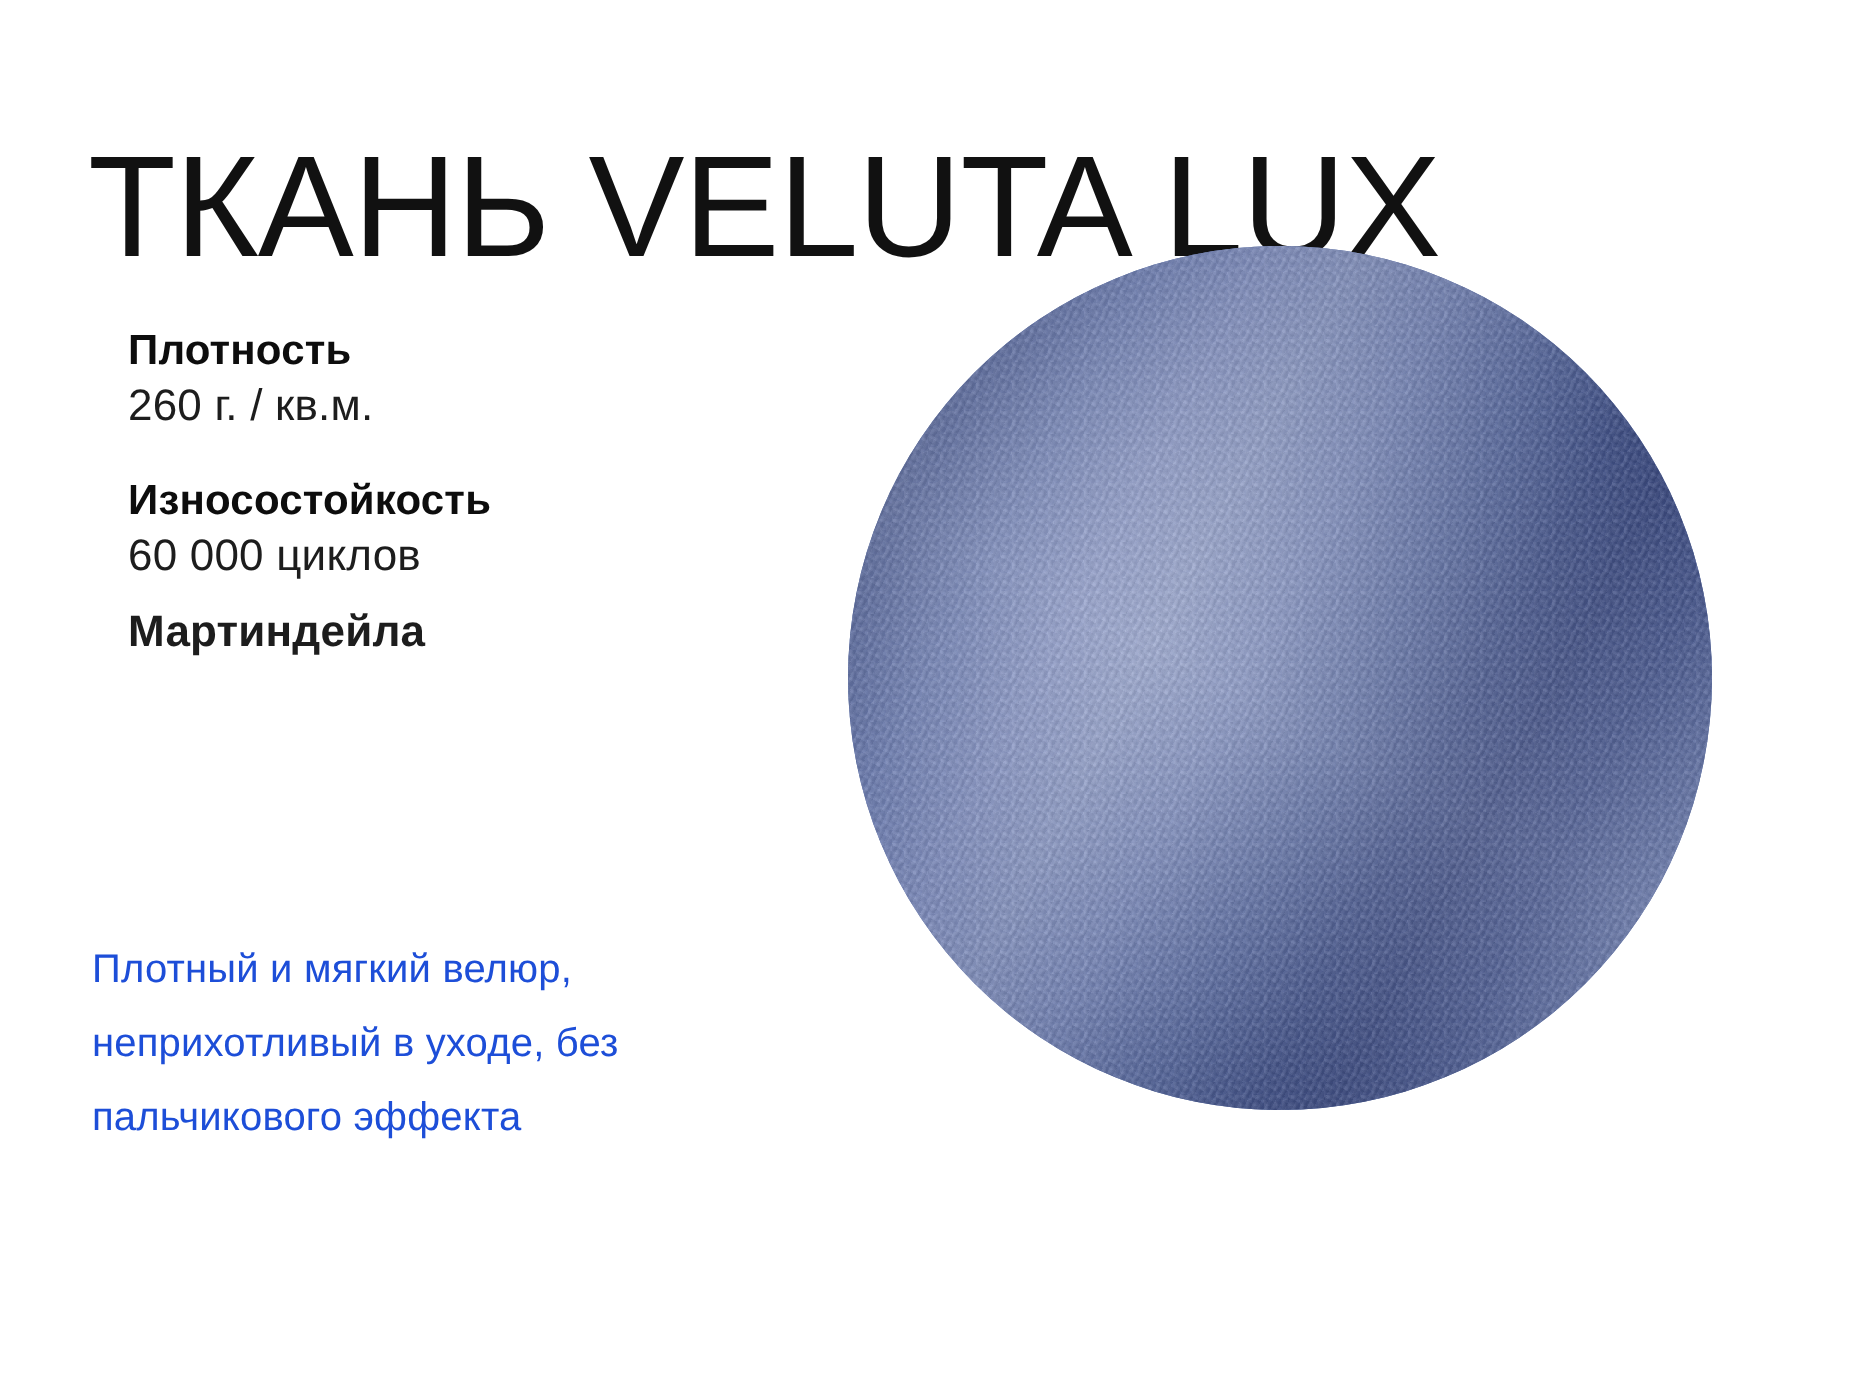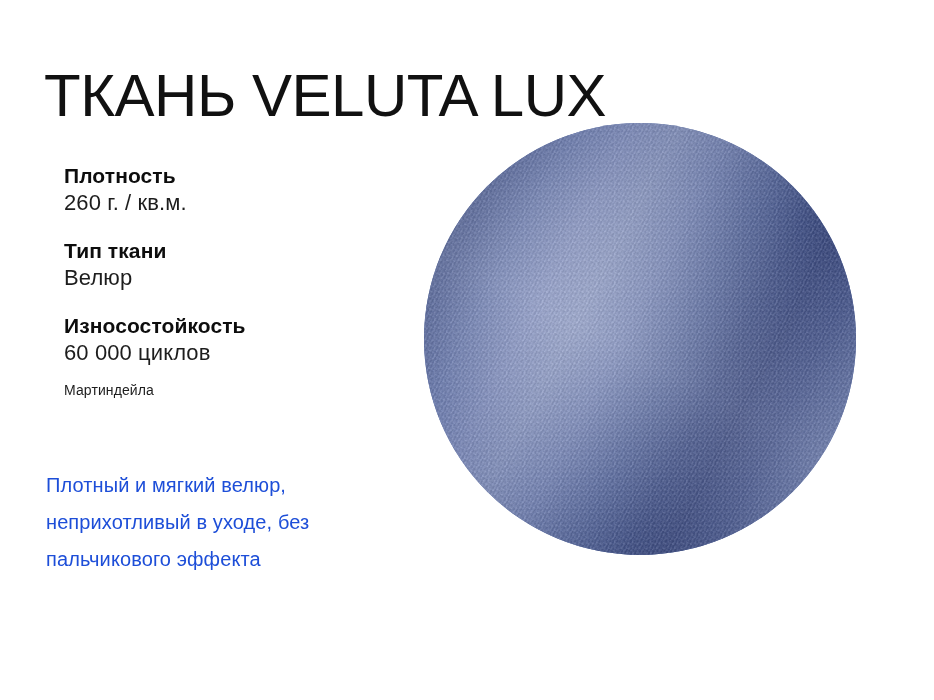--- a/index.html
+++ b/index.html
@@ -18,21 +18,21 @@
     height: 700px;
     background: #ffffff;
     overflow: hidden;
   }
 
   
   #page-title {
     position: absolute;
     left: 44px;
     top: 8px;
-    font-size: 60px;
+    font-size: 72px;
     line-height: 96px;
     font-weight: 300;
     letter-spacing: -0.5px;
     color: #111111;
     white-space: nowrap;
   }
 
   
   #spec-list {
     position: absolute;
@@ -55,23 +55,23 @@
 
   .spec-value {
     font-size: 22px;
     line-height: 27px;
     font-weight: 300;
     color: #1d1d1d;
     letter-spacing: 0.1px;
   }
 
   .spec-value-extra {
-    font-size: 14px;
+    font-size: 22px;
     line-height: 27px;
-    font-weight: 400;
+    font-weight: 700;
     color: #1d1d1d;
     letter-spacing: 0.1px;
     margin-top: 11px;
   }
 
   #spec-block-wear {
     margin-bottom: 12px;
   }
 
   
@@ -184,24 +184,20 @@
 
   <h1 id="page-title">ТКАНЬ VELUTA LUX</h1>
 
   <div id="spec-list">
 
     <div class="spec-block">
       <div class="spec-label">Плотность</div>
       <div class="spec-value">260 г. / кв.м.</div>
     </div>
 
-    <div class="spec-block">
-      <div class="spec-label">Тип ткани</div>
-      <div class="spec-value">Велюр</div>
-    </div>
 
     <div class="spec-block" id="spec-block-wear">
       <div class="spec-label">Износостойкость</div>
       <div class="spec-value">60 000 циклов</div>
       <div class="spec-value-extra">Мартиндейла</div>
     </div>
 
   </div>
 
   <p id="description">Плотный и мягкий велюр, неприхотливый в уходе, без пальчикового эффекта</p>

